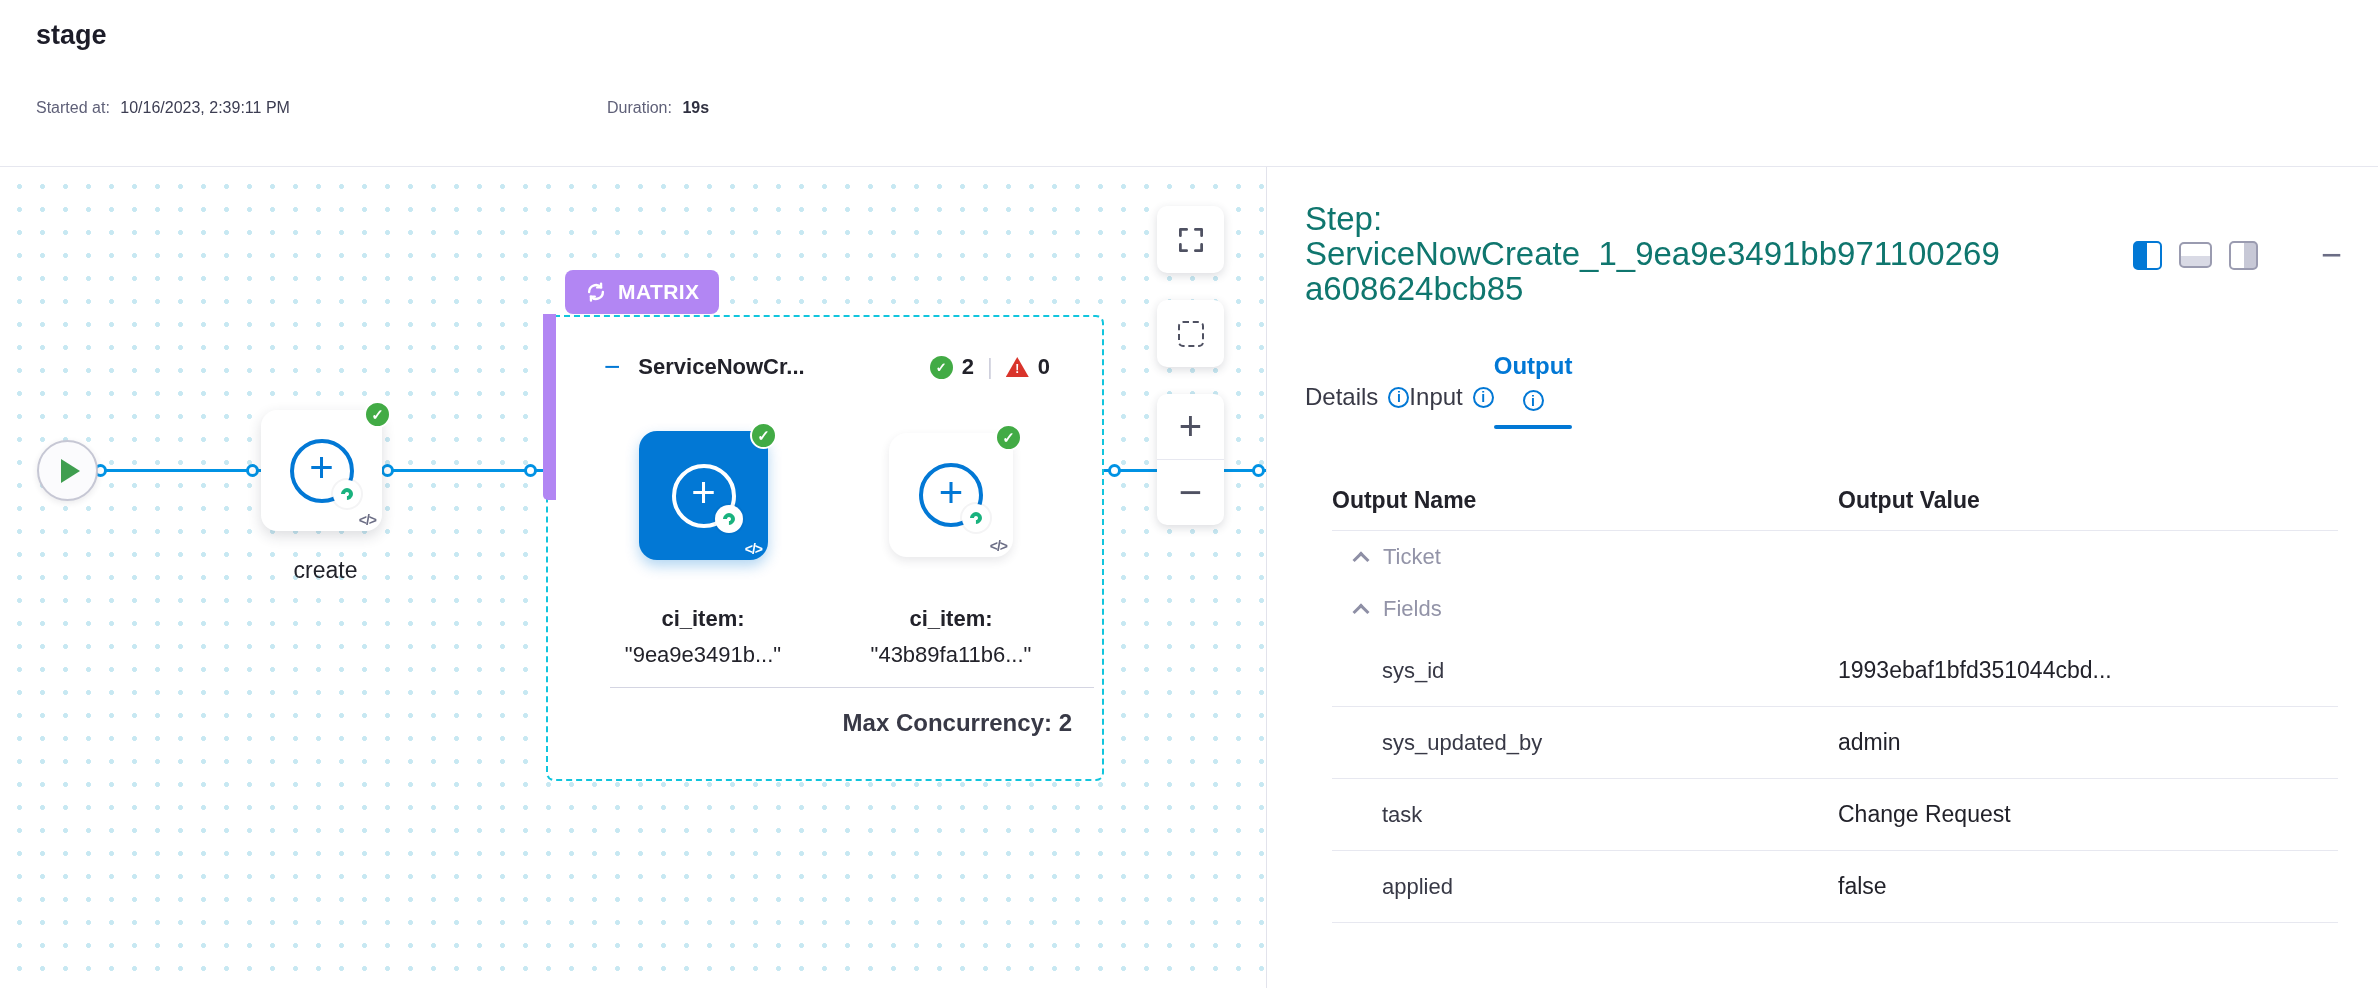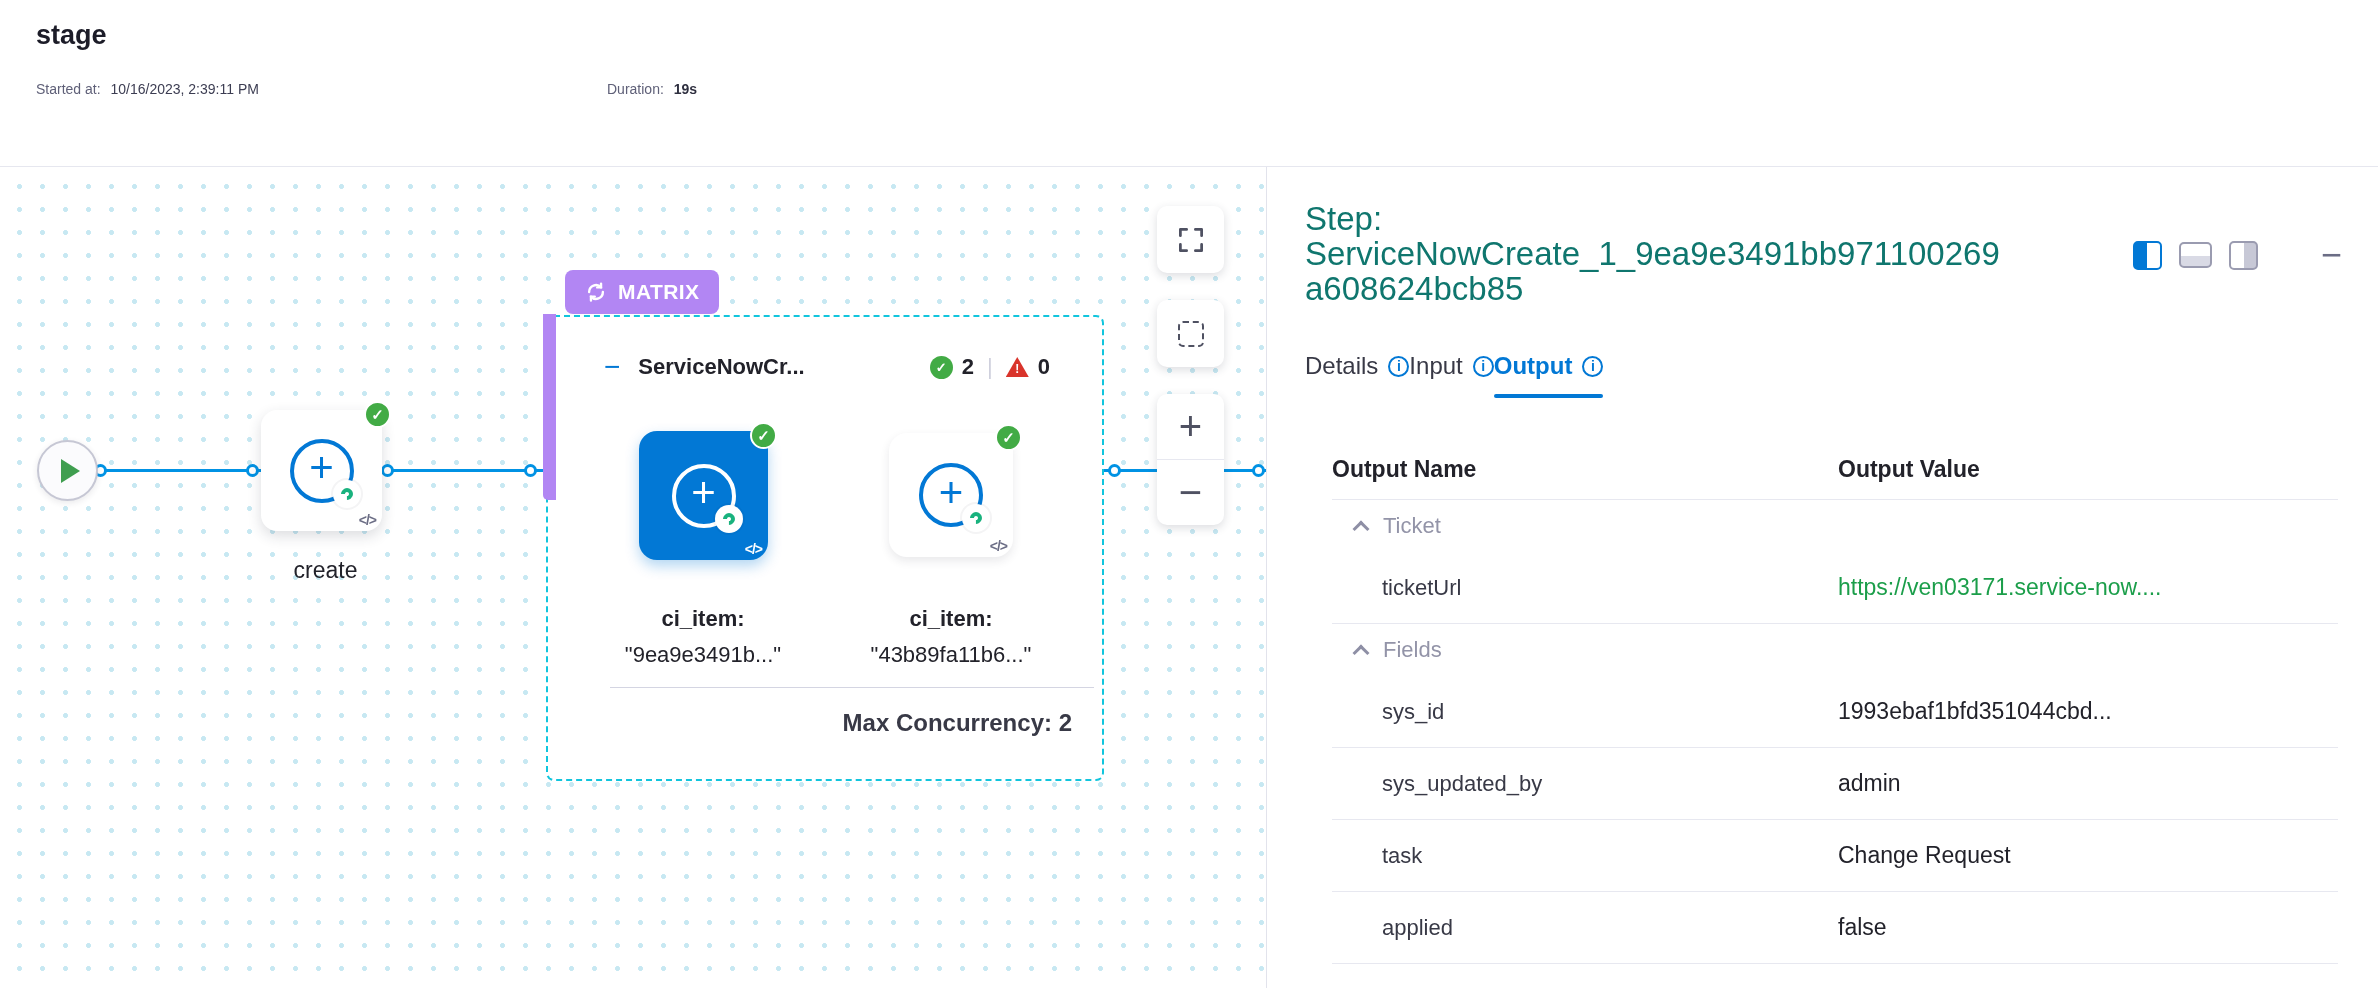--- a/index.html
+++ b/index.html
@@ -4,21 +4,21 @@
 <style>
   * { margin:0; padding:0; box-sizing:border-box; }
   html,body { width:2378px; height:988px; overflow:hidden; background:#fff;
               font-family:"Liberation Sans", sans-serif; color:#22222a; }
 
   .app { position:relative; width:2378px; height:776px; }
 
   
   .hdr { height:167px; border-bottom:1px solid #e6e7ef; padding:20px 0 0 36px; }
   .hdr-title { font-size:27px; font-weight:700; color:#1c1c28; }
-  .hdr-meta { position:relative; margin-top:30px; font-size:14px; color:#5f6078; }
+  .hdr-meta { position:relative; margin-top:48px; font-size:16px; color:#5f6078; }
   .hdr-meta .val { color:#3c3d52; margin-left:6px; }
   .hdr-duration { position:absolute; left:571px; top:0; }
   .hdr-duration .val { font-weight:700; color:#2f3040; }
 
   .main { display:flex; height:821px; }
 
   
   .canvas { position:relative; width:1267px; height:821px; overflow:hidden;
             border-right:1px solid #e2e3ec; background-color:#fff;
             background-image:radial-gradient(circle,#c7e8f2 2.2px,transparent 2.6px);
@@ -122,21 +122,21 @@
   #licon-right { width:29px; height:29px; border:2px solid #9a9bb0;
                  background:linear-gradient(90deg,#fff 0 52%,#c7c8d6 52%); }
   .panel-minus { margin-left:46px; color:#6b6d85; font-size:36px; line-height:1; cursor:pointer; }
 
   .step-title { font-size:33px; line-height:35px; color:#0f766e; max-width:860px; }
   .step-name { max-width:700px; word-break:break-all; }
 
   .tabs { display:flex; margin-top:46px; font-size:24px; align-items:flex-end; }
   .tab { position:relative; display:flex; align-items:center; gap:10px; color:#383946;
          padding-bottom:18px; cursor:pointer; }
-  .tab.active { color:#0278d5; font-weight:700; }
+  .tab.active { color:#0278d5; font-weight:700;flex-direction:column; }
   .tab.active::after { content:""; position:absolute; left:0; right:0; bottom:0; height:4px;
                        background:#0278d5; border-radius:2px; }
   .info-icon { width:21px; height:21px; border-radius:50%; border:2px solid #0278d5; color:#0278d5;
                font-size:14px; font-weight:700; display:flex; align-items:center; justify-content:center;
                font-style:normal; cursor:pointer; }
 
   .out-table { margin-top:58px; margin-left:27px; width:1006px; }
   .t-head { display:grid; grid-template-columns:506px 1fr; padding-bottom:16px;
             border-bottom:1px solid #e7e8f0; font-weight:700; color:#22222a; font-size:23px; }
   .t-group { height:52px; display:flex; align-items:center; gap:16px; padding-left:23px;
@@ -307,24 +307,20 @@
       <div class="out-table">
         <div class="t-head">
           <div>Output Name</div>
           <div>Output Value</div>
         </div>
 
         <div class="t-group">
           <span class="chev"></span>
           <span>Ticket</span>
         </div>
-        <div class="t-row">
-          <div class="t-name">ticketUrl</div>
-          <div class="t-value link">https://ven03171.service-now....</div>
-        </div>
 
         <div class="t-group">
           <span class="chev"></span>
           <span>Fields</span>
         </div>
         <div class="t-row">
           <div class="t-name">sys_id</div>
           <div class="t-value">1993ebaf1bfd351044cbd...</div>
         </div>
         <div class="t-row">

